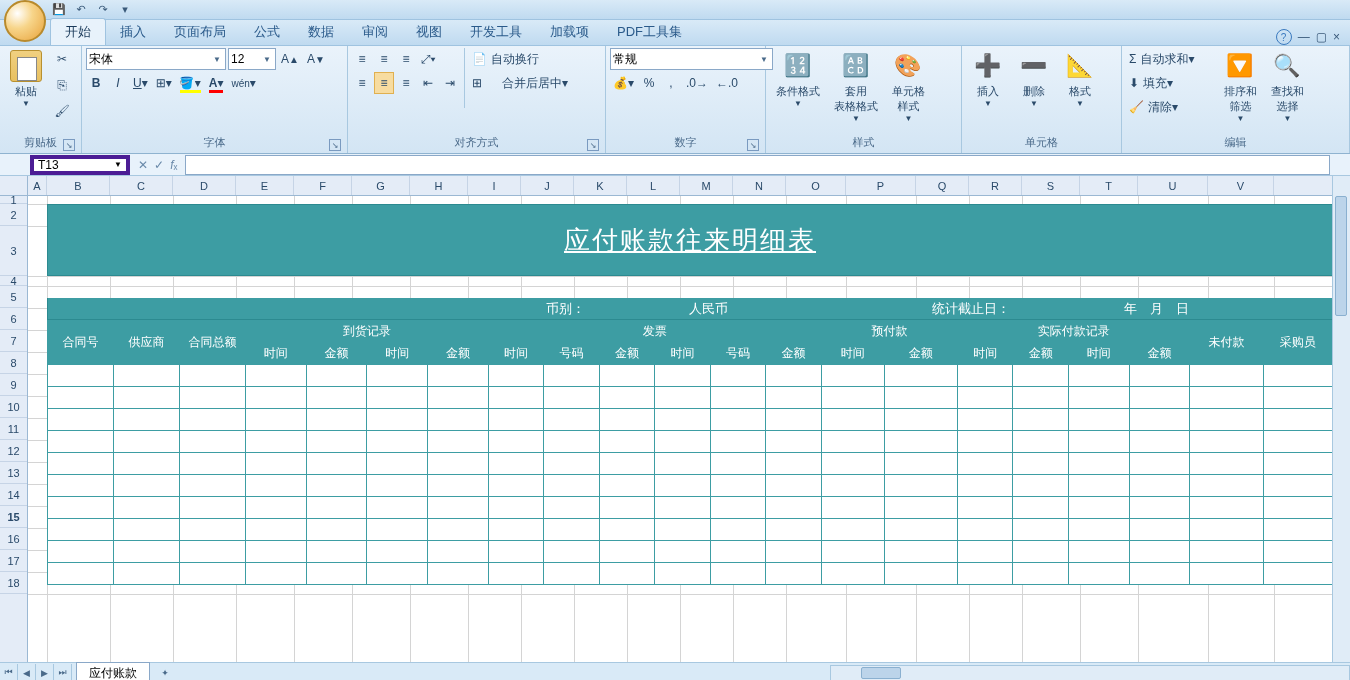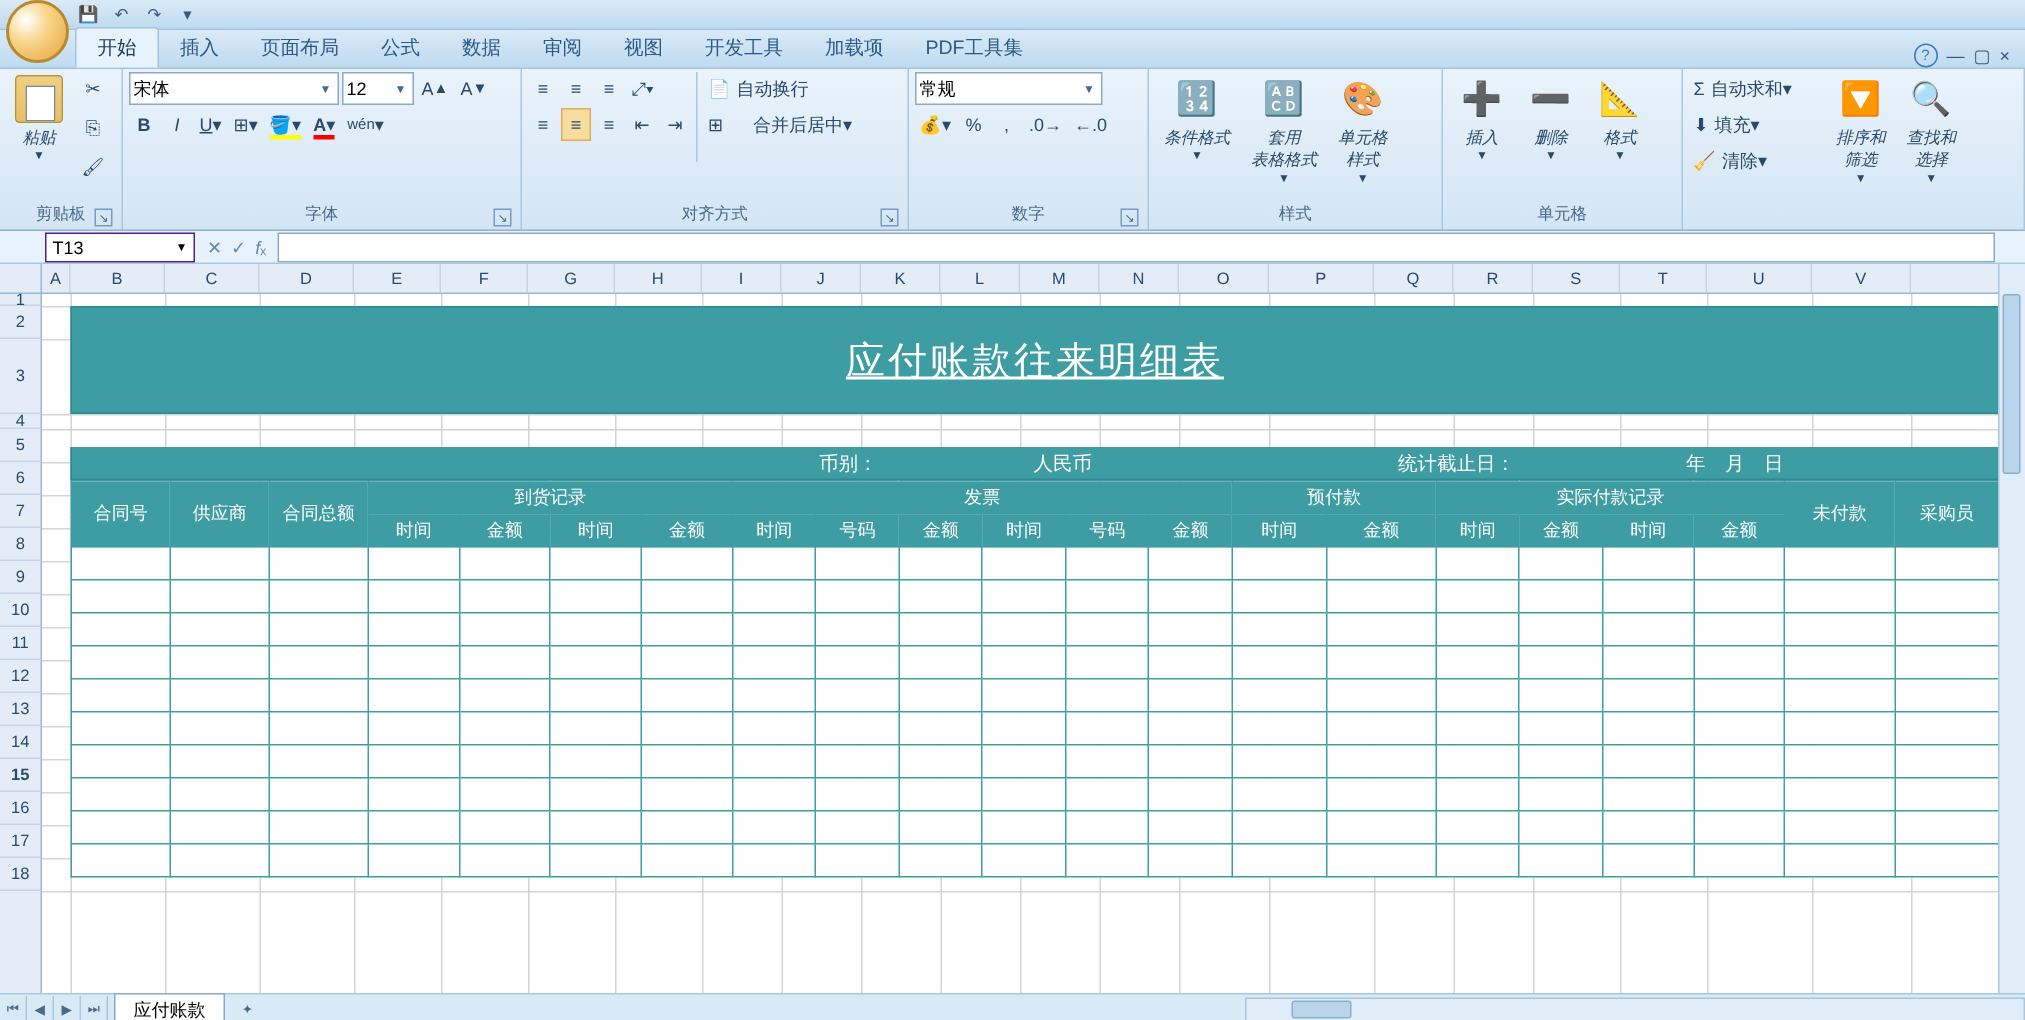--- a/index.html
+++ b/index.html
@@ -20,21 +20,21 @@
 
 
 .ribbon { height: 108px; background: linear-gradient(#eaf3fb,#d3e5f4); border-bottom: 1px solid #8fb3d0; display: flex; }
 .group { border-right: 1px solid #a8c8e0; display: flex; flex-direction: column; padding: 2px 4px 0; }
 .group-body { flex: 1; display: flex; gap: 2px; align-items: flex-start; }
 .group-label { height: 18px; text-align: center; font-size: 11px; color: #4a6a8a; position: relative; }
 .group-label .launcher { position: absolute; right: 2px; bottom: 2px; width: 12px; height: 12px; border: 1px solid #7a9ac0; font-size: 8px; display: flex; align-items: center; justify-content: center; color: #4a6a8a; }
 
 .bigbtn { display: flex; flex-direction: column; align-items: center; padding: 2px 6px; cursor: pointer; }
 .bigbtn .icon { width: 32px; height: 32px; display: flex; align-items: center; justify-content: center; font-size: 22px; }
-.bigbtn .lbl { font-size: 11px; color: #2a4a6a; text-align: center; margin-top: 2px; font-style: italic; }
+.bigbtn .lbl { font-size: 11px; color: #2a4a6a; text-align: center; margin-top: 2px; }
 .bigbtn .dd { font-size: 8px; color: #2a4a6a; }
 
 .col { display: flex; flex-direction: column; gap: 2px; }
 .row { display: flex; gap: 2px; align-items: center; }
 .smallbtn { min-width: 20px; height: 22px; border: 1px solid transparent; display: flex; align-items: center; justify-content: center; font-size: 12px; cursor: pointer; padding: 0 2px; color: #2a4a6a; }
 .smallbtn.active { background: #f7dca0; border-color: #e0b050; }
 .combo { height: 22px; background: #fff; border: 1px solid #8aa8c8; display: flex; align-items: center; padding: 0 2px; font-size: 12px; }
 .combo .dd { margin-left: auto; font-size: 8px; color: #4a6a8a; padding: 0 2px; }
 .sep { width: 1px; height: 60px; background: #a8c8e0; margin: 0 2px; }
 
@@ -43,21 +43,21 @@
 .paste-icon::after { content:""; position:absolute; left:6px; top:6px; width:18px; height:22px; background:#fff; border:1px solid #888; }
 
 
 .clip-side { width: 20px; display:flex; flex-direction:column; gap:4px; margin-left:2px; }
 
 
 .u { text-decoration: underline; }
 
 
 .fxbar { height: 22px; background: #e8f2fb; border-bottom: 1px solid #a8c8e0; display: flex; align-items: center; }
-.namebox { width: 100px; height: 20px; background: #fff; border: 1px solid #4c1d95; margin-left: 30px; display: flex; align-items: center; padding: 0 4px; font-size: 12px; }
+.namebox { width: 100px; height: 20px; background: #fff; border: 4px solid #4c1d95; margin-left: 30px; display: flex; align-items: center; padding: 0 4px; font-size: 12px; }
 .namebox .dd { margin-left: auto; font-size: 8px; }
 .fx-icons { display: flex; gap: 6px; padding: 0 8px; color: #6a8aaa; }
 .fxinput { flex: 1; height: 20px; background: #fff; border: 1px solid #8aa8c8; margin-right: 20px; }
 
 
 .sheet-wrap { position: relative; height: 486px; background: #fff; display: flex; }
 .rowhdrs { width: 28px; background: #e4ecf7; border-right: 1px solid #9bb8d3; }
 .colhdrs { height: 20px; background: #e4ecf7; border-bottom: 1px solid #9bb8d3; display: flex; }
 .corner { width: 28px; height: 20px; background: #e4ecf7; border-right: 1px solid #9bb8d3; border-bottom: 1px solid #9bb8d3; }
 .colcell { border-right: 1px solid #c6d4e6; text-align: center; font-size: 11px; line-height: 20px; color: #2a4a6a; }
@@ -198,21 +198,21 @@
         <div class="smallbtn" style="width:110px;justify-content:flex-start">📄 <span style="margin-left:4px">自动换行</span></div>
         <div class="smallbtn" style="width:110px;justify-content:flex-start">⊞ <span style="margin-left:20px">合并后居中</span>▾</div>
       </div>
     </div>
     <div class="group-label"><span>对齐方式</span><div class="launcher">↘</div></div>
   </div>
 
   <div class="group" style="width:160px">
     <div class="group-body">
       <div class="col" style="width:100%">
-        <div class="combo" style="width:125px">
+        <div class="combo" style="width:163px">
             <span>常规</span>
             <span class="dd">▼</span>
           </div>
         <div class="row">
           <div class="smallbtn">💰▾</div>
           <div class="smallbtn">%</div>
           <div class="smallbtn">,</div>
           <div class="smallbtn">.0→</div>
           <div class="smallbtn">←.0</div>
         </div>
@@ -278,20 +278,21 @@
 筛选</div>
           <div class="dd">▼</div>
         </div>
       <div class="bigbtn">
           <div class="icon">🔍</div>
           <div class="lbl" style="white-space:pre">查找和
 选择</div>
           <div class="dd">▼</div>
         </div>
     </div>
+    <div class="group-label"><span>编辑</span></div>
   </div>
 </div>
 
 <div class="fxbar">
   <div class="namebox">
       <span>T13</span>
       <span class="dd">▼</span>
     </div>
   <div class="fx-icons">
     <span>✕</span>

